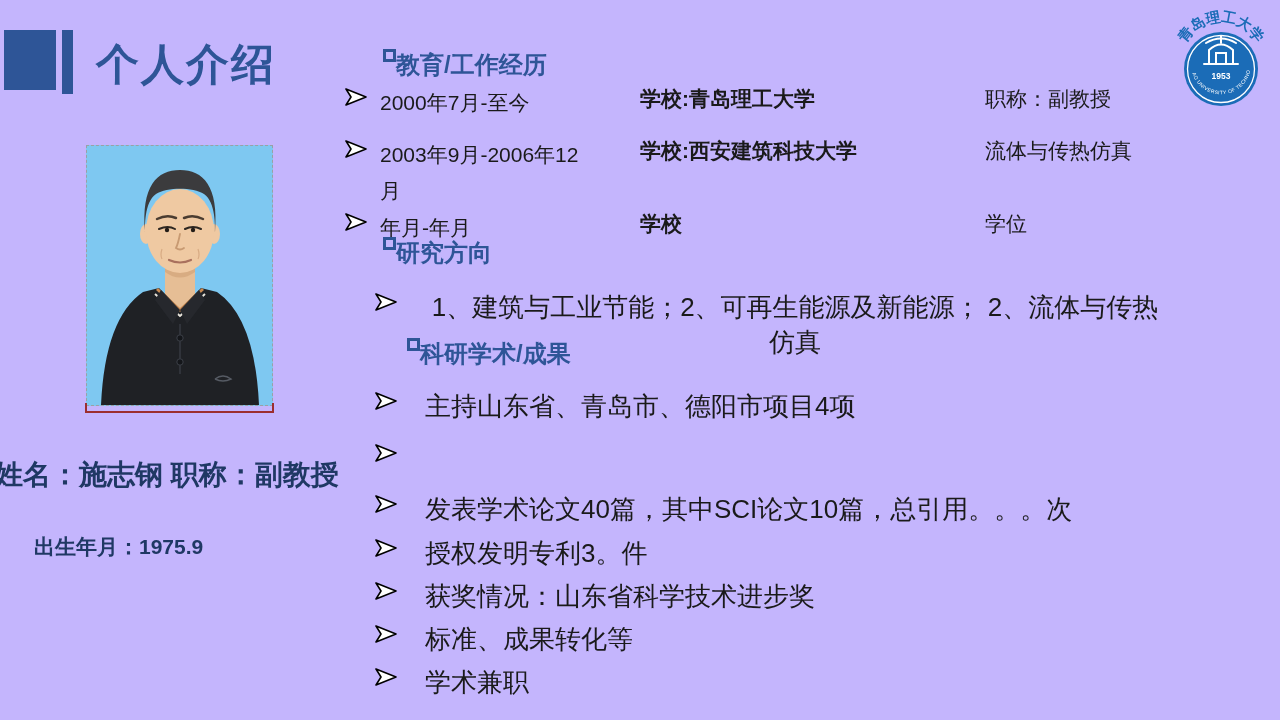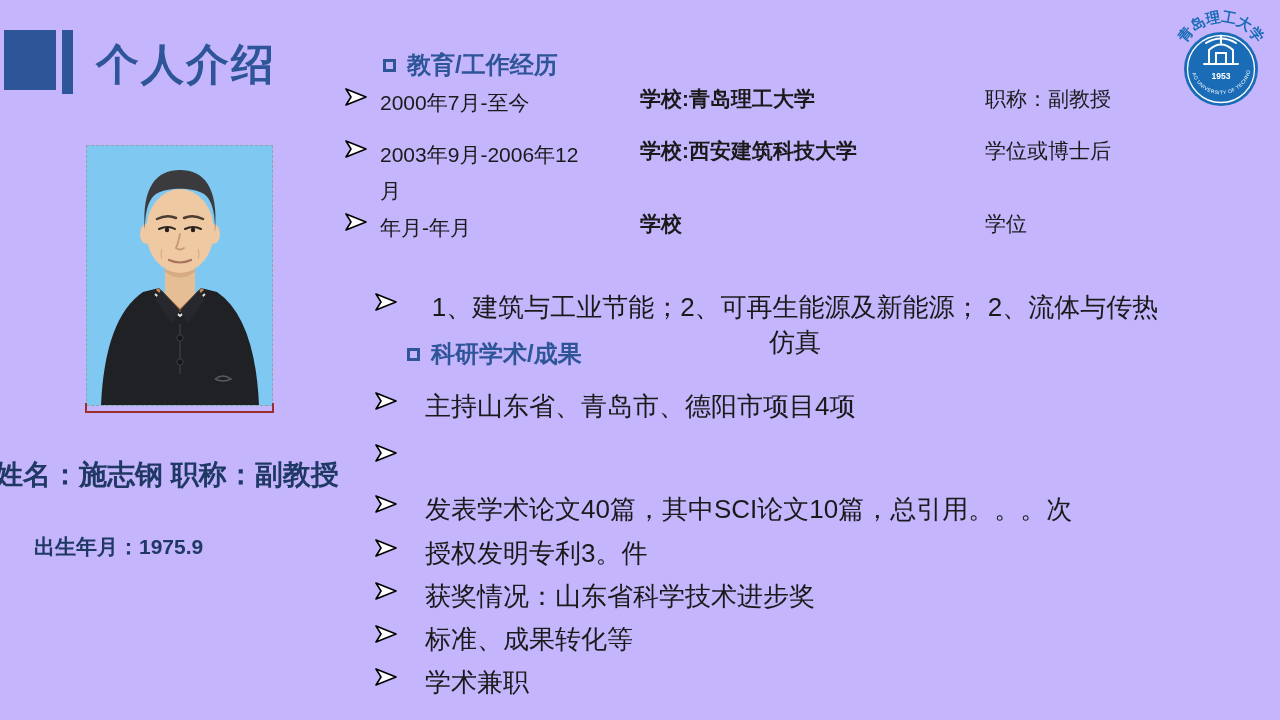--- a/index.html
+++ b/index.html
@@ -25,21 +25,21 @@
   
   .photo-frame{position:absolute;left:86px;top:145px;width:187px;height:261px;border:1px dashed #9aa0a6;background:var(--photo-bg);}
   .photo-frame svg{display:block;width:100%;height:100%;}
   .photo-underline{position:absolute;left:85px;top:403px;width:189px;height:10px;
     border-left:2px solid var(--red);border-right:2px solid var(--red);border-bottom:2px solid var(--red);}
   .name-line{position:absolute;left:-5px;top:456px;font-size:28px;font-weight:bold;color:var(--navy);white-space:nowrap;}
   .birth-line{position:absolute;left:18px;top:533px;font-size:21px;font-weight:bold;color:var(--navy);margin-left:16px;}
   .contact-block{position:absolute;left:18px;top:586px;font-size:21px;font-weight:bold;color:var(--navy);line-height:1.55;white-space:pre-line;width:330px;}
 
   
-  .sec-header{position:absolute;display:flex;align-items:center;gap:11px;color:var(--accent);font-weight:bold;font-size:24px;}
+  .sec-header{position:absolute;display:flex;color:var(--accent);font-weight:bold;font-size:24px;}
   .sec-header .sq{display:inline-block;width:13px;height:13px;border:3px solid var(--accent);flex:0 0 auto;}
   #hdr-edu{left:383px;top:49px;}
   #hdr-res{left:383px;top:237px;}
   #hdr-ach{left:383px;top:338px;margin-left:24px;}
 
   
   .edu-row{position:absolute;left:345px;width:930px;font-size:21px;}
   .edu-row .bullet{position:absolute;left:0;top:3px;}
   .edu-row .period{position:absolute;left:35px;width:207px;line-height:1.7;white-space:pre-line;}
   .edu-row .school{position:absolute;left:295px;width:335px;font-weight:bold;}
@@ -148,31 +148,35 @@
     <span class="school">学校:青岛理工大学</span>
     <span class="detail">职称：副教授</span>
   </div>
   <div class="edu-row" id="edu-1">
     <svg class="bullet" width="22" height="18">
         <use href="#arrow-bullet"></use>
       </svg>
     <span class="period">2003年9月-2006年12
 月</span>
     <span class="school">学校:西安建筑科技大学</span>
-    <span class="detail">学位或博士后</span>
+    <span class="detail">流体与传热仿真</span>
   </div>
   <div class="edu-row" id="edu-2">
     <svg class="bullet" width="22" height="18">
         <use href="#arrow-bullet"></use>
       </svg>
     <span class="period">年月-年月</span>
     <span class="school">学校</span>
     <span class="detail">学位</span>
   </div>
 
+  <div class="sec-header" id="hdr-res">
+    <span class="sq"></span>
+    <span>研究方向</span>
+  </div>
   <div class="li" id="res-0">
     <svg class="bullet" width="22" height="18">
         <use href="#arrow-bullet"></use>
       </svg>
     <span>1、建筑与工业节能；2、可再生能源及新能源； 2、流体与传热仿真</span>
   </div>
 
   <div class="sec-header" id="hdr-ach">
     <span class="sq"></span>
     <span>科研学术/成果</span>

